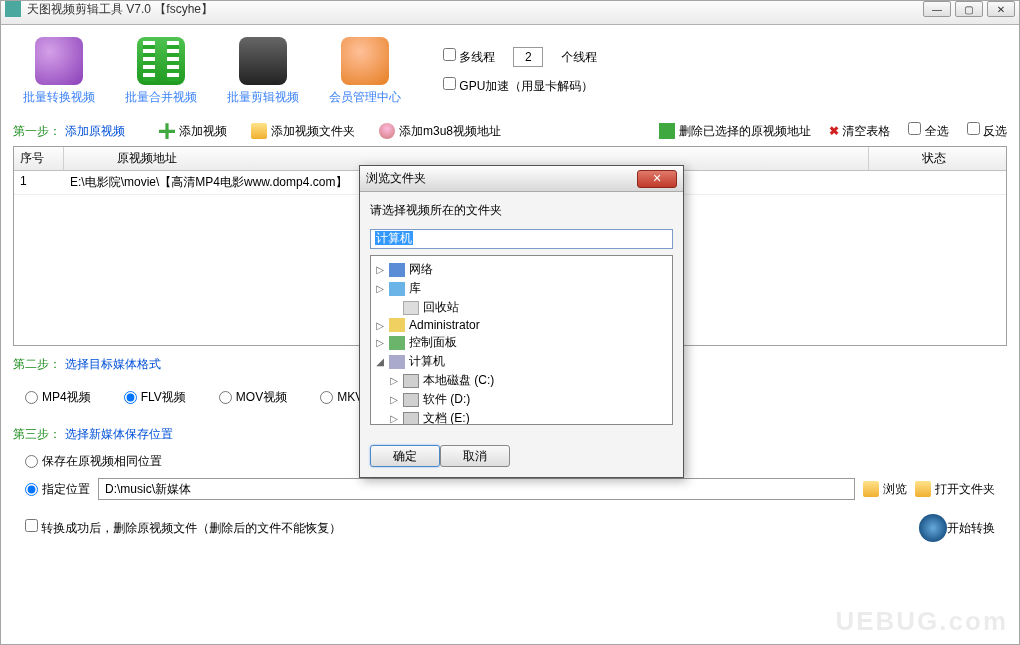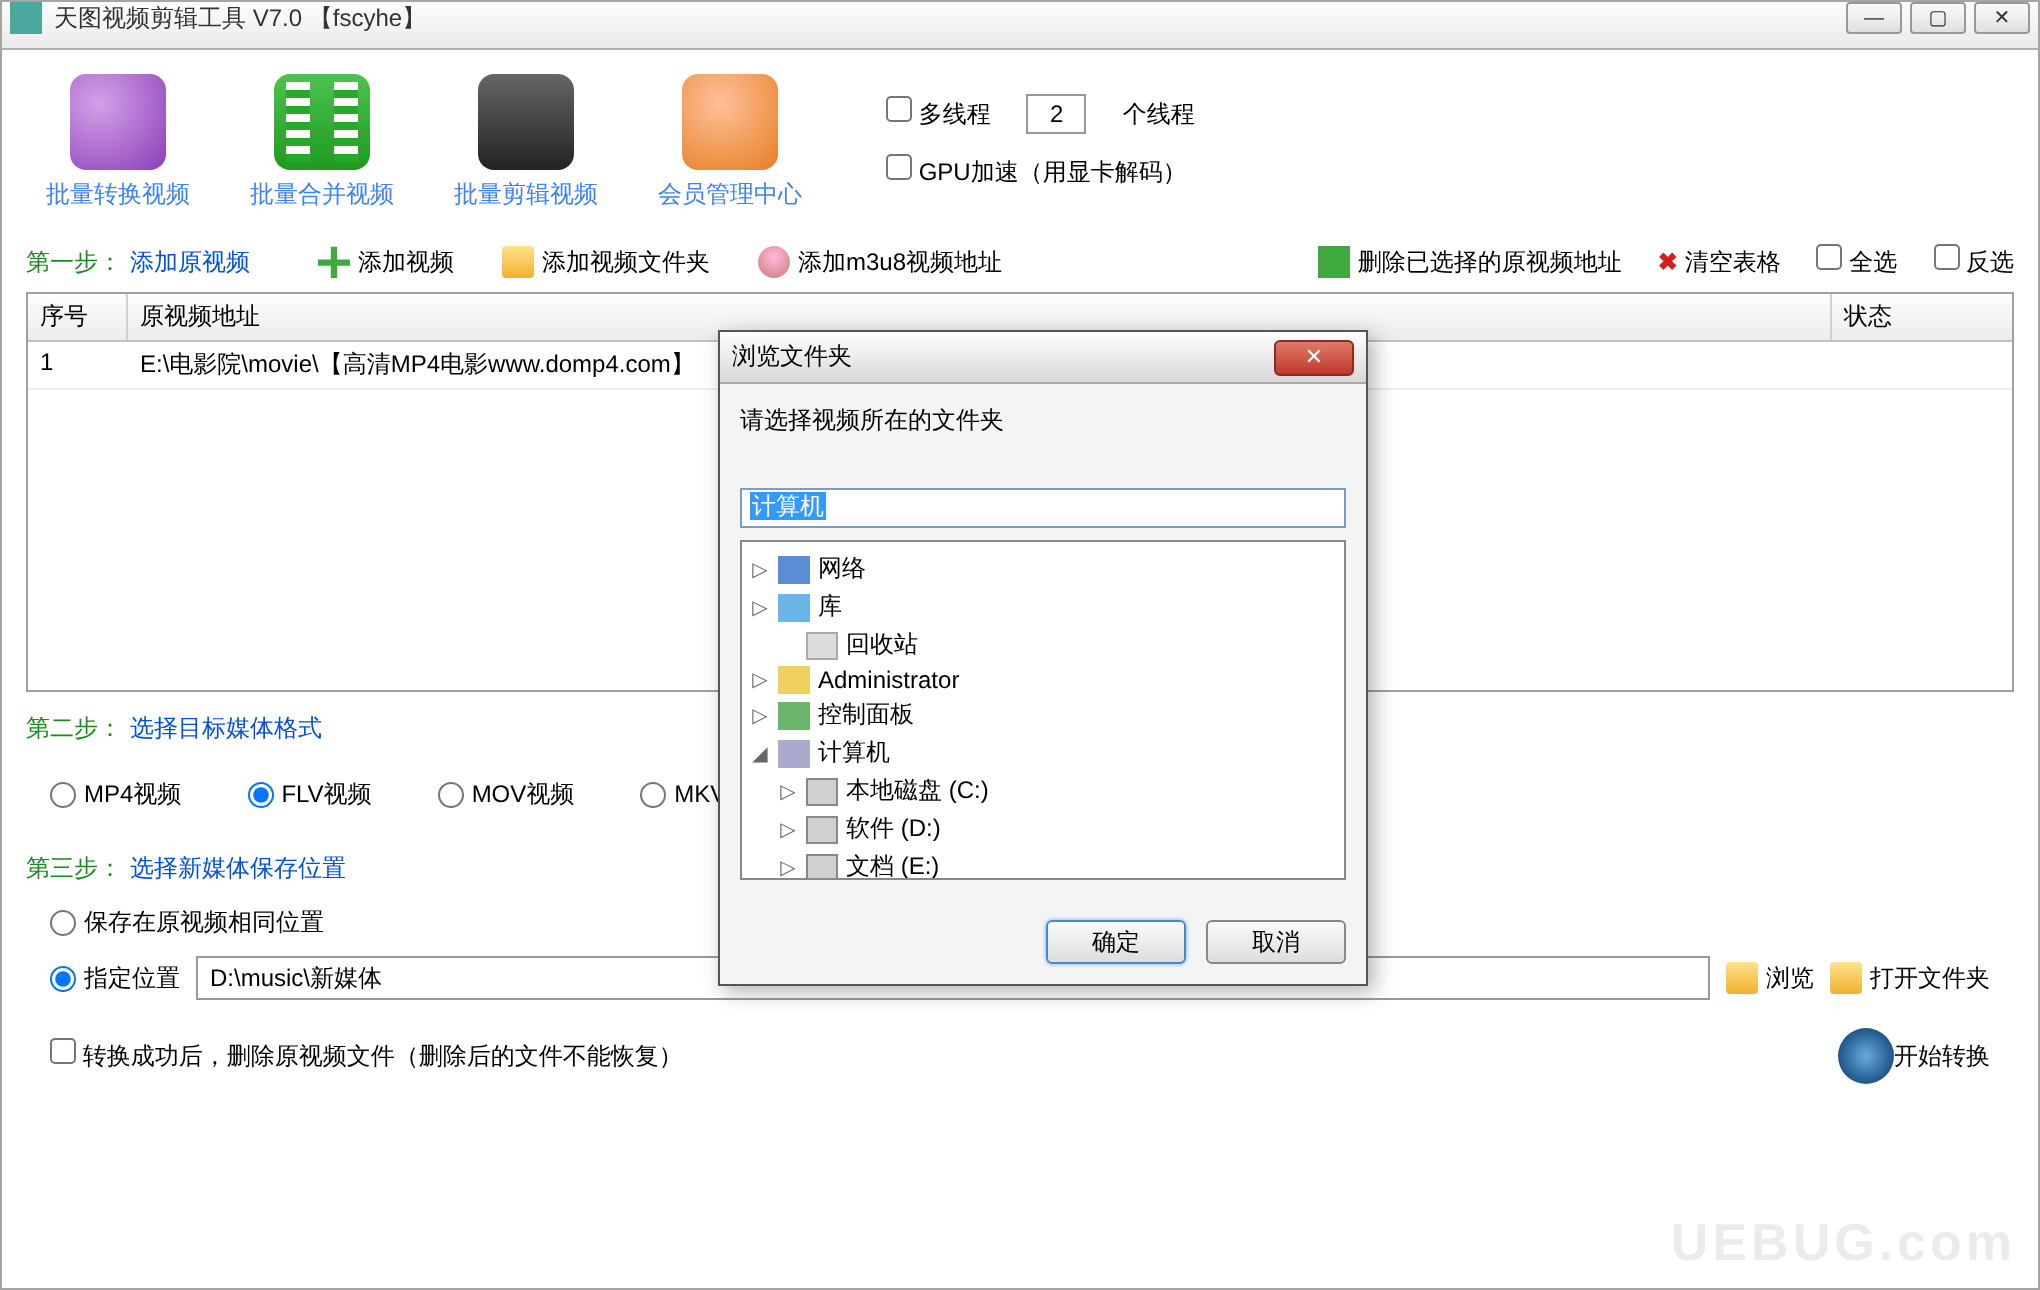--- a/index.html
+++ b/index.html
@@ -38,21 +38,21 @@
 .actionbar .right-group { margin-left: auto; display:flex; gap:18px; align-items:center; }
 .icon-sm { width:16px; height:16px; display:inline-block; vertical-align:middle; margin-right:4px; }
 .icon-add { background:#3fa83f; clip-path: polygon(40% 0,60% 0,60% 40%,100% 40%,100% 60%,60% 60%,60% 100%,40% 100%,40% 60%,0 60%,0 40%,40% 40%); }
 .icon-folder { background: linear-gradient(#ffe28a,#f0b030); border-radius:2px; }
 .icon-user { background: radial-gradient(circle at 50% 35%, #fbd, #c77); border-radius:50%; }
 .icon-del { background:#3fa83f; }
 .icon-x { color:#d02020; font-weight:bold; }
 .l-btn { cursor:pointer; }
 
 .table-wrap { border: 1px solid #a0a0a0; background:#fff; height: 200px; }
-.table-head { display:flex; background: linear-gradient(#fdfdfd,#ececec); border-bottom:1px solid #c0c0c0; }
+.table-head { display:flex; background: linear-gradient(#fdfdfd,#ececec); border-bottom:1px solid #c0c0c0;gap:47px; }
 .table-head div { padding:3px 6px; border-right:1px solid #d0d0d0; font-size:12px; }
 .th-seq { width:50px; }
 .th-path { flex:1; }
 .th-status { width:90px; border-right:none !important; }
 .table-row { display:flex; border-bottom:1px solid #eee; }
 .table-row div { padding:3px 6px; font-size:12px; }
 
 .format-row { display:flex; gap:33px; padding:10px 12px; }
 .radio-item { display:flex; align-items:center; gap:4px; }
 input[type=radio] { margin:0; }
@@ -65,36 +65,36 @@
 .start-icon { width:28px; height:28px; border-radius:50%; background:radial-gradient(#6ad,#036); position:relative; }
 
 .watermark { position:absolute; bottom:8px; right:12px; color:rgba(0,0,0,.08); font-size:26px; font-weight:bold; letter-spacing:2px; pointer-events:none; }
 
 
 .dialog { position:absolute; left:359px; top:165px; width:325px; background:#f4f4f4; border:1px solid #555; box-shadow:3px 3px 10px rgba(0,0,0,.3); }
 .dlg-title { height:26px; background:linear-gradient(#fefefe,#d8d8d8); display:flex; align-items:center; padding:0 6px; border-bottom:1px solid #aaa; }
 .dlg-title span { flex:1; font-size:12px; }
 .dlg-close { width:40px; height:18px; background:linear-gradient(#e07a6a,#c0392b); border:1px solid #8b2a1f; border-radius:3px; display:flex; align-items:center; justify-content:center; color:#fff; font-size:11px; cursor:pointer; }
 .dlg-body { padding:10px; }
-.dlg-label { margin-bottom:25px; }
+.dlg-label { margin-bottom:10px; }
 .dlg-input { width:100%; height:20px; border:1px solid #7a9cc6; background:#fff; padding:0 4px; }
 .dlg-input .sel { background:#3399ff; color:#fff; padding:0 1px; }
 .tree { border:1px solid #888; background:#fff; height:170px; padding:4px; margin-top:6px; overflow:auto; }
 .tree-item { display:flex; align-items:center; gap:4px; padding:1px 0; font-family:SimSun,monospace; font-size:12px; }
 .tree-arrow { width:10px; display:inline-block; color:#666; font-size:10px; text-align:center; }
 .tree-icon { width:16px; height:14px; display:inline-block; }
 .ti-net { background:#5b8dd6; }
 .ti-lib { background:#6bb4e8; }
 .ti-bin { background:#ddd; border:1px solid #aaa; }
 .ti-user { background:#f0d060; }
 .ti-panel { background:#6bb46b; }
 .ti-comp { background:#aac; }
 .ti-disk { background:#d0d0d0; border:1px solid #888; }
 .indent1 { padding-left:14px; }
-.dlg-btns { display:flex; justify-content:flex-end; gap:10px; padding:10px; }
+.dlg-btns { display:flex; padding:10px; }
 .dlg-btn { width:70px; height:22px; border:1px solid #888; background:linear-gradient(#fafafa,#ddd); border-radius:3px; cursor:pointer; font-size:12px; }
 .dlg-btn.primary { border:1px solid #4a88c8; box-shadow:0 0 2px #6af; }
 </style>
 </head>
 <body>
 
 <div class="window">
   <div class="titlebar">
     <div class="app-icon"></div>
     <div class="title">天图视频剪辑工具 V7.0   【fscyhe】</div>

